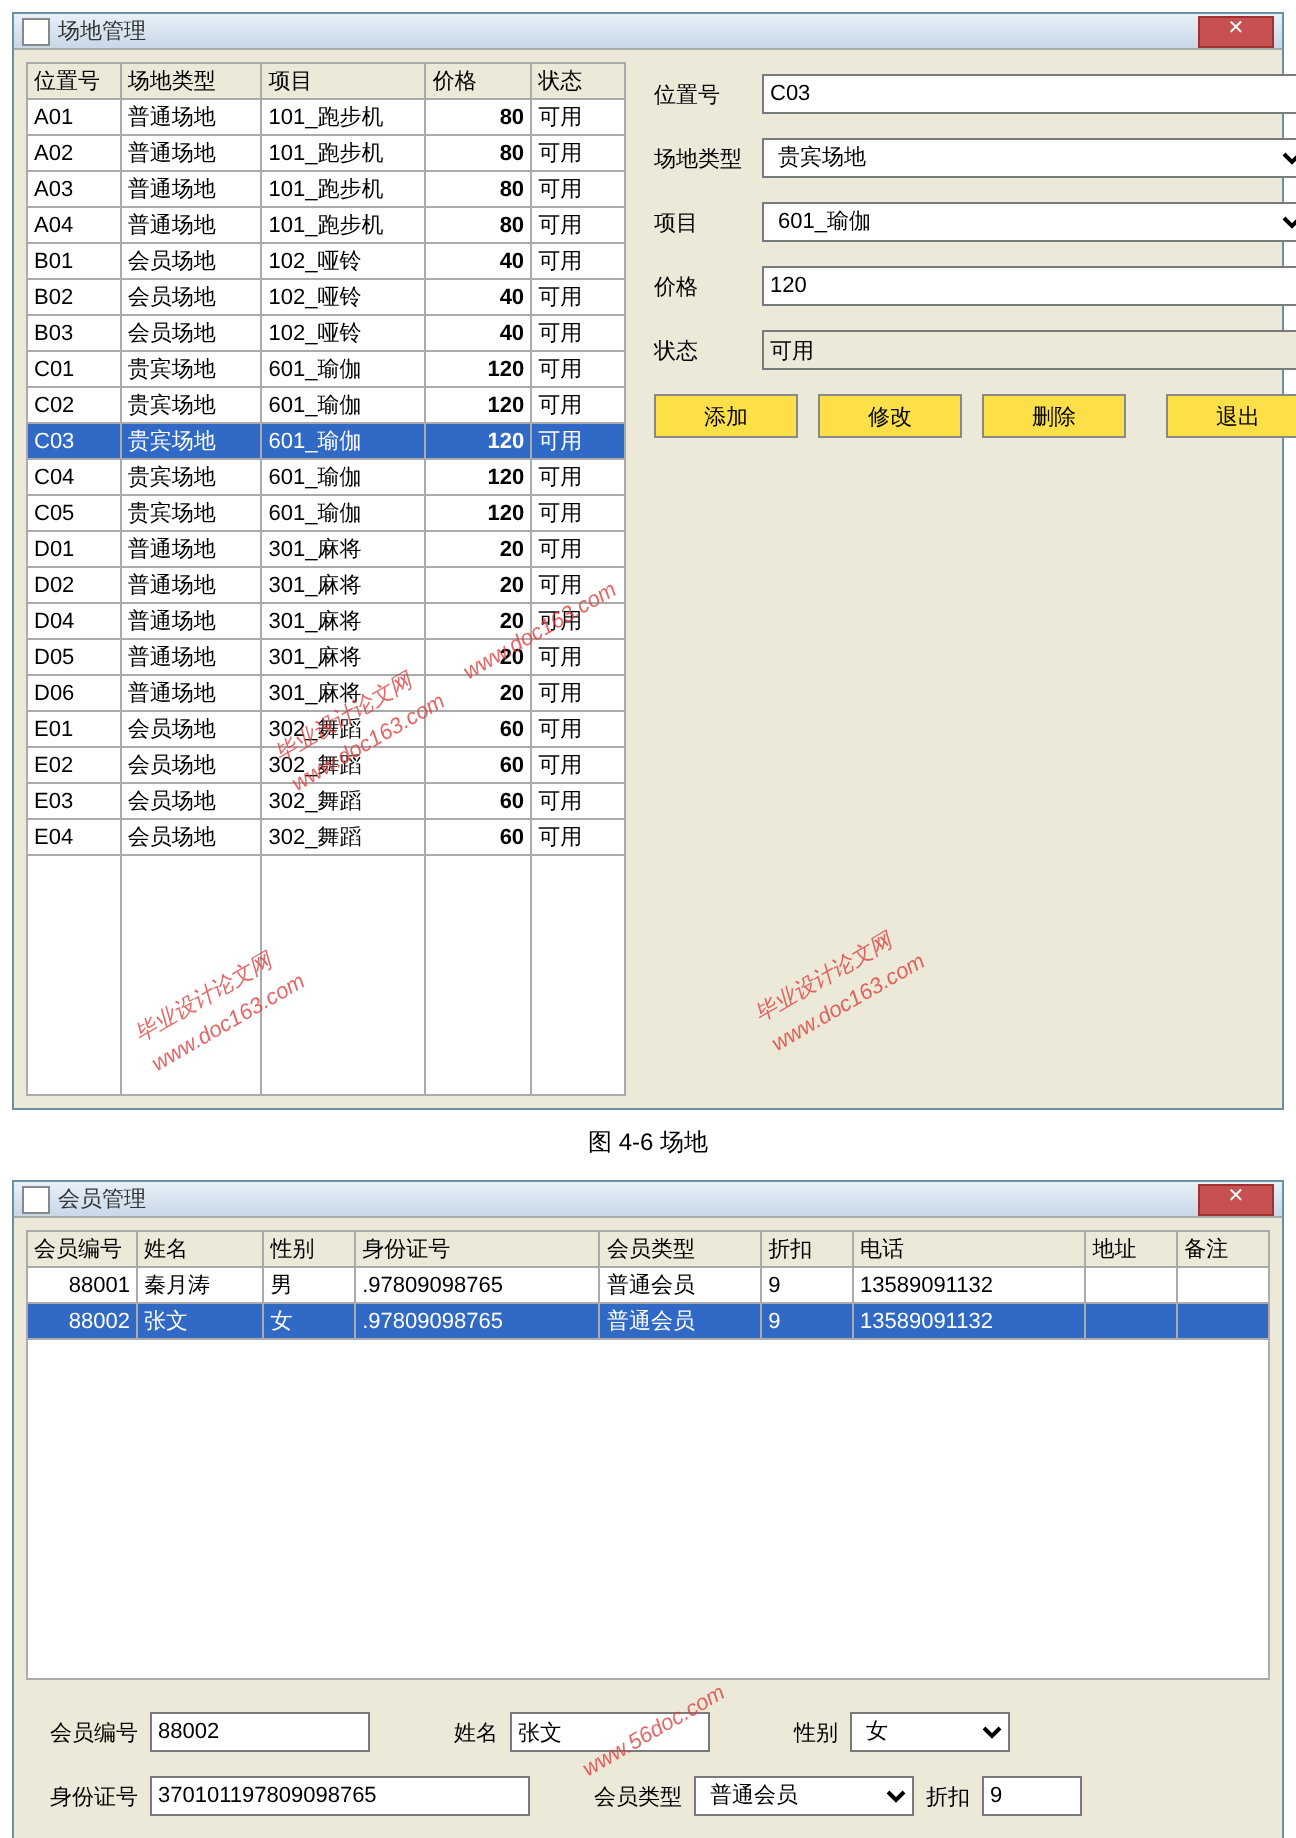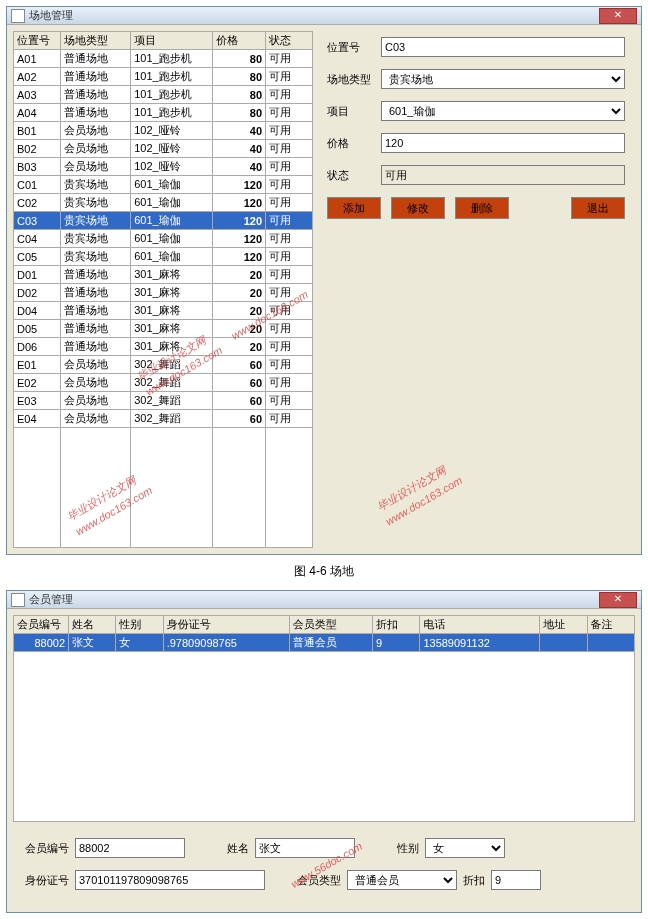--- a/index.html
+++ b/index.html
@@ -16,21 +16,21 @@
 .grid tr.sel td { background: #3169c6; color: #fff; }
 .grid1 { width: 300px; }
 .grid1 td:nth-child(1){width:40px;} .grid1 td:nth-child(2){width:60px;} .grid1 td:nth-child(3){width:70px;margin-left:28px;} .grid1 td:nth-child(4){width:45px;text-align:right;font-weight:bold;} .grid1 td:nth-child(5){width:40px;}
 .blankrows td { height: 120px; border:1px solid #aaa; }
 .form1 { flex: 1; padding: 6px 10px 6px 4px; }
 .frow { display: flex; align-items: center; margin-bottom: 12px; }
 .frow label { width: 54px; }
 .frow input, .frow select { flex: 1; height: 20px; border: 1px solid #7a7a7a; padding: 0 3px; background: #fff; }
 .frow input.ro { background: #ece9d8; }
 .btnrow { display: flex; gap: 10px; margin-top: 12px; justify-content: flex-start; }
-.btn { width: 54px; height: 22px; border: 1px solid #888; background: #c2410c; cursor: pointer; }
+.btn { width: 72px; height: 22px; border: 1px solid #888; background: #fde047; cursor: pointer; }
 .caption { text-align: center; margin: 4px 0 10px; font-size: 12px; }
 .grid2 { width: 100%; }
 .grid2 td:nth-child(1){text-align:right;width:55px;} 
 .form2 { padding: 10px 18px; }
 .f2row { display: flex; align-items: center; margin-bottom: 12px; gap: 6px; }
 .f2row label { white-space: nowrap; }
 .f2row input, .f2row select { height: 20px; border: 1px solid #7a7a7a; padding: 0 3px; background:#fff; }
 .watermark { position: absolute; color: #e04040; font-size: 14px; transform: rotate(-30deg); pointer-events: none; opacity: 0.8; font-style: italic; }
 .pagewrap { position: relative; }
 </style>
@@ -263,20 +263,31 @@
               <th>性别</th>
               <th>身份证号</th>
               <th>会员类型</th>
               <th>折扣</th>
               <th>电话</th>
               <th>地址</th>
               <th>备注</th>
             </tr>
           </thead>
       <tbody id="g2body">
+            <tr>
+              <td>88001</td>
+              <td>秦月涛</td>
+              <td>男</td>
+              <td>.97809098765</td>
+              <td>普通会员</td>
+              <td>9</td>
+              <td>13589091132</td>
+              <td></td>
+              <td></td>
+            </tr>
             <tr class="sel">
               <td>88002</td>
               <td>张文</td>
               <td>女</td>
               <td>.97809098765</td>
               <td>普通会员</td>
               <td>9</td>
               <td>13589091132</td>
               <td></td>
               <td></td>

